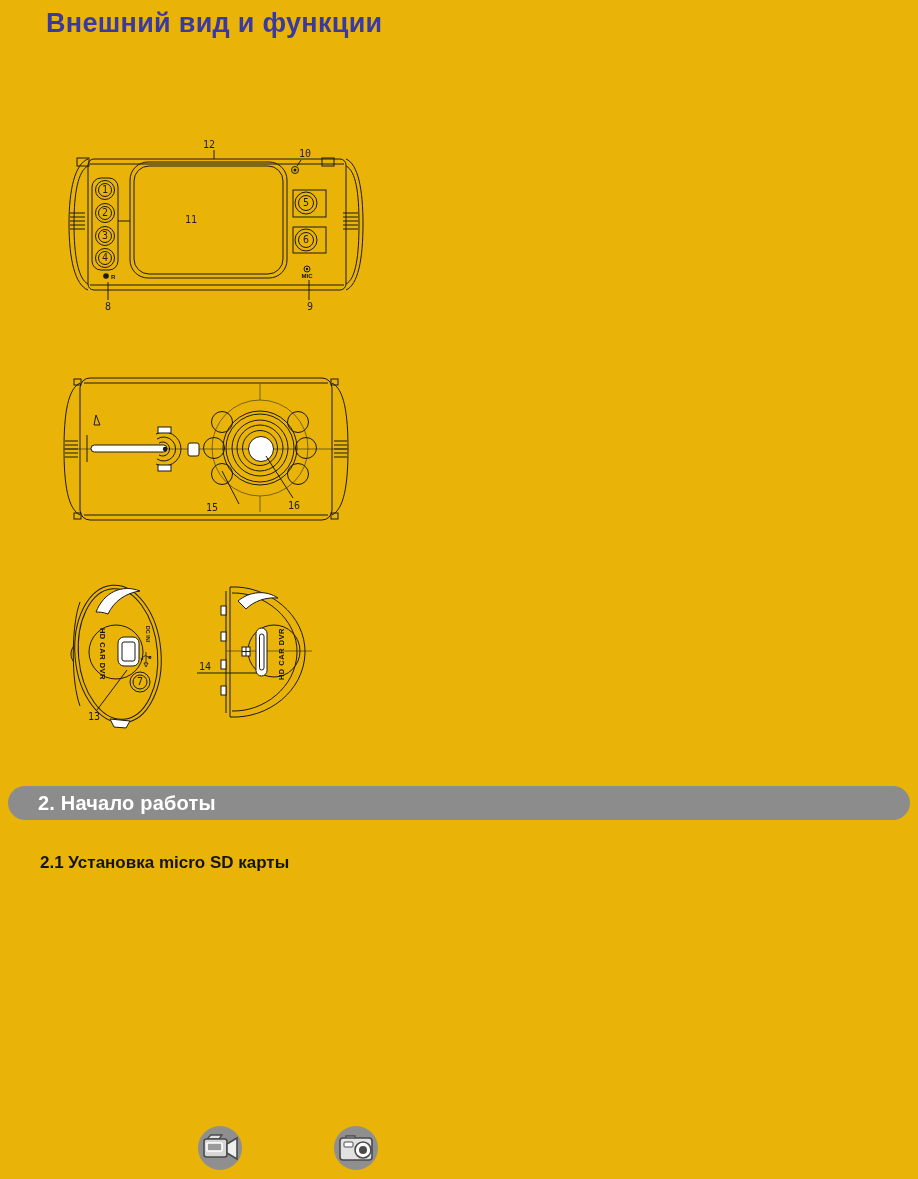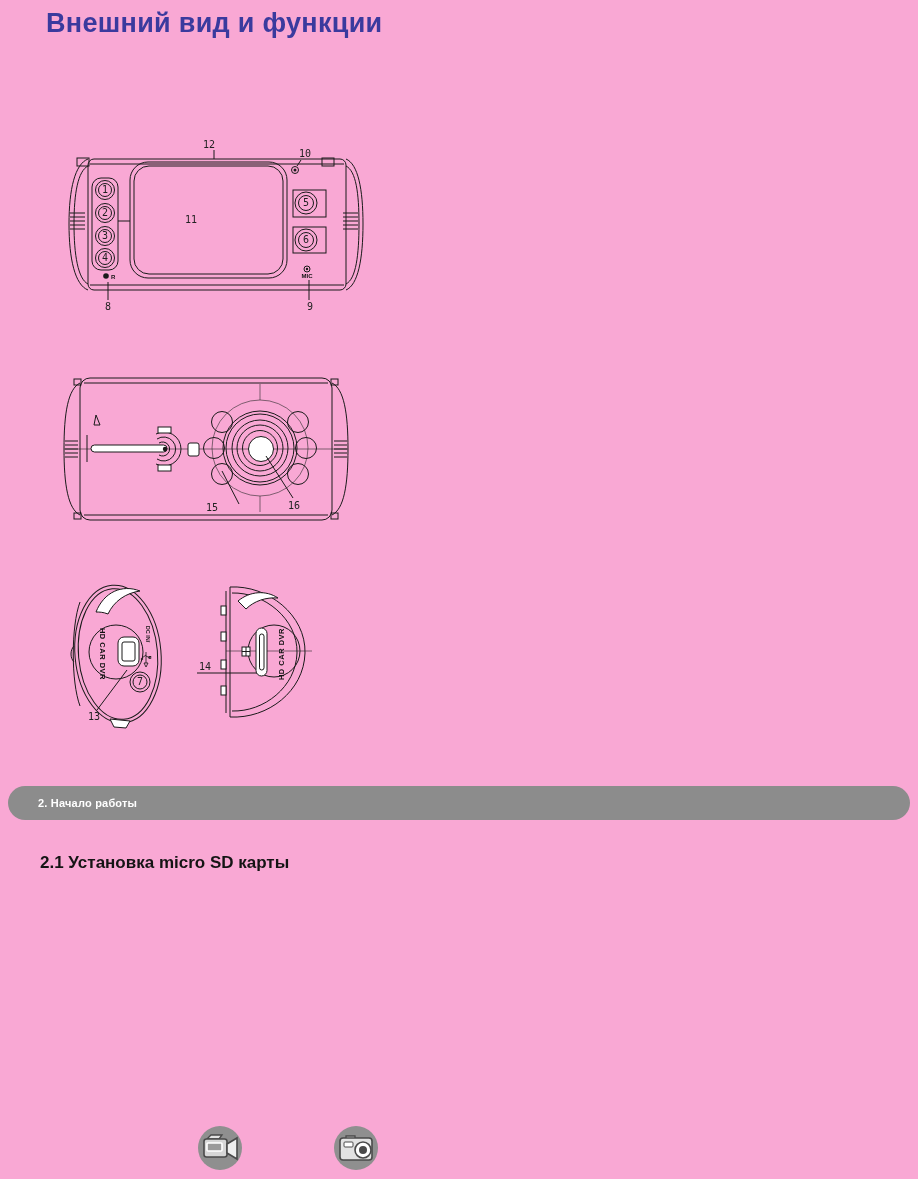--- a/index.html
+++ b/index.html
@@ -1,22 +1,22 @@
 <!DOCTYPE html>
 <html><head>
 <meta charset="utf-8">
 <style>
   html,body{margin:0;padding:0;background:#fff;}
-  .page{position:relative;width:918px;height:1179px;background:#f9a8d4;overflow:hidden;
+  .page{position:relative;width:918px;height:1179px;background:#eab308;overflow:hidden;
         font-family:"Liberation Sans",sans-serif;color:#1c1c1c;}
   .abs{position:absolute;}
   .page-title{left:46px;top:8px;font-size:27px;font-weight:bold;color:#3a3a9e;letter-spacing:0.3px;}
   .section-bar{left:8px;top:786px;width:872px;height:34px;background:#8c8c8c;border-radius:17px;
                padding-left:30px;display:flex;align-items:center;}
-  .section-bar span{color:#ffffff;font-size:11px;font-weight:bold;letter-spacing:0.2px;}
+  .section-bar span{color:#ffffff;font-size:20px;font-weight:bold;letter-spacing:0.2px;}
   .sub-title{left:40px;font-size:17px;font-weight:bold;color:#141414;}
   .sub-body{left:40px;width:845px;font-size:14.5px;line-height:20px;color:#1d1d1d;white-space:pre-line;}
   .t21{top:833px;margin-top:20px;} .b21{top:861px;} .t22{top:907px;} .b22{top:935px;}
   
   .ln{stroke:#1a1a1a;fill:none;stroke-width:1;}
   .lnf{stroke:#1a1a1a;fill:#ffffff;stroke-width:1;}
   .thin{stroke:#2a2a2a;fill:none;stroke-width:0.6;}
   .co{font:10px "DejaVu Sans Mono",monospace;fill:#222222;}
   .tinylabel{font:bold 6px "Liberation Sans",sans-serif;fill:#111111;}
   .brand{font:bold 7.5px "Liberation Sans",sans-serif;fill:#111111;letter-spacing:0.5px;}

